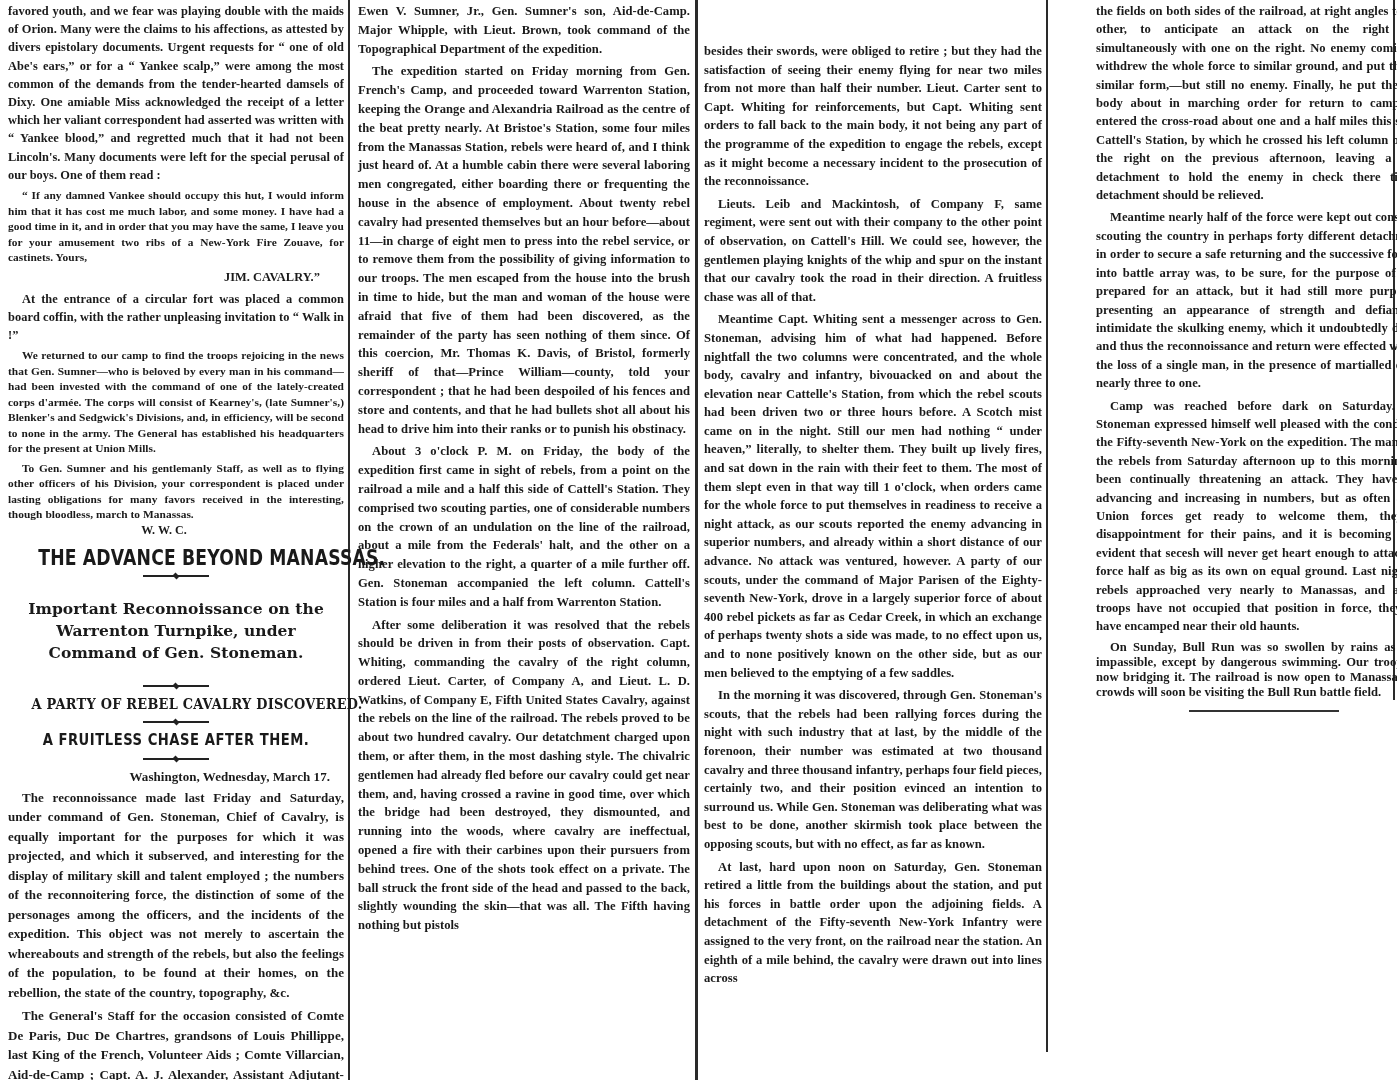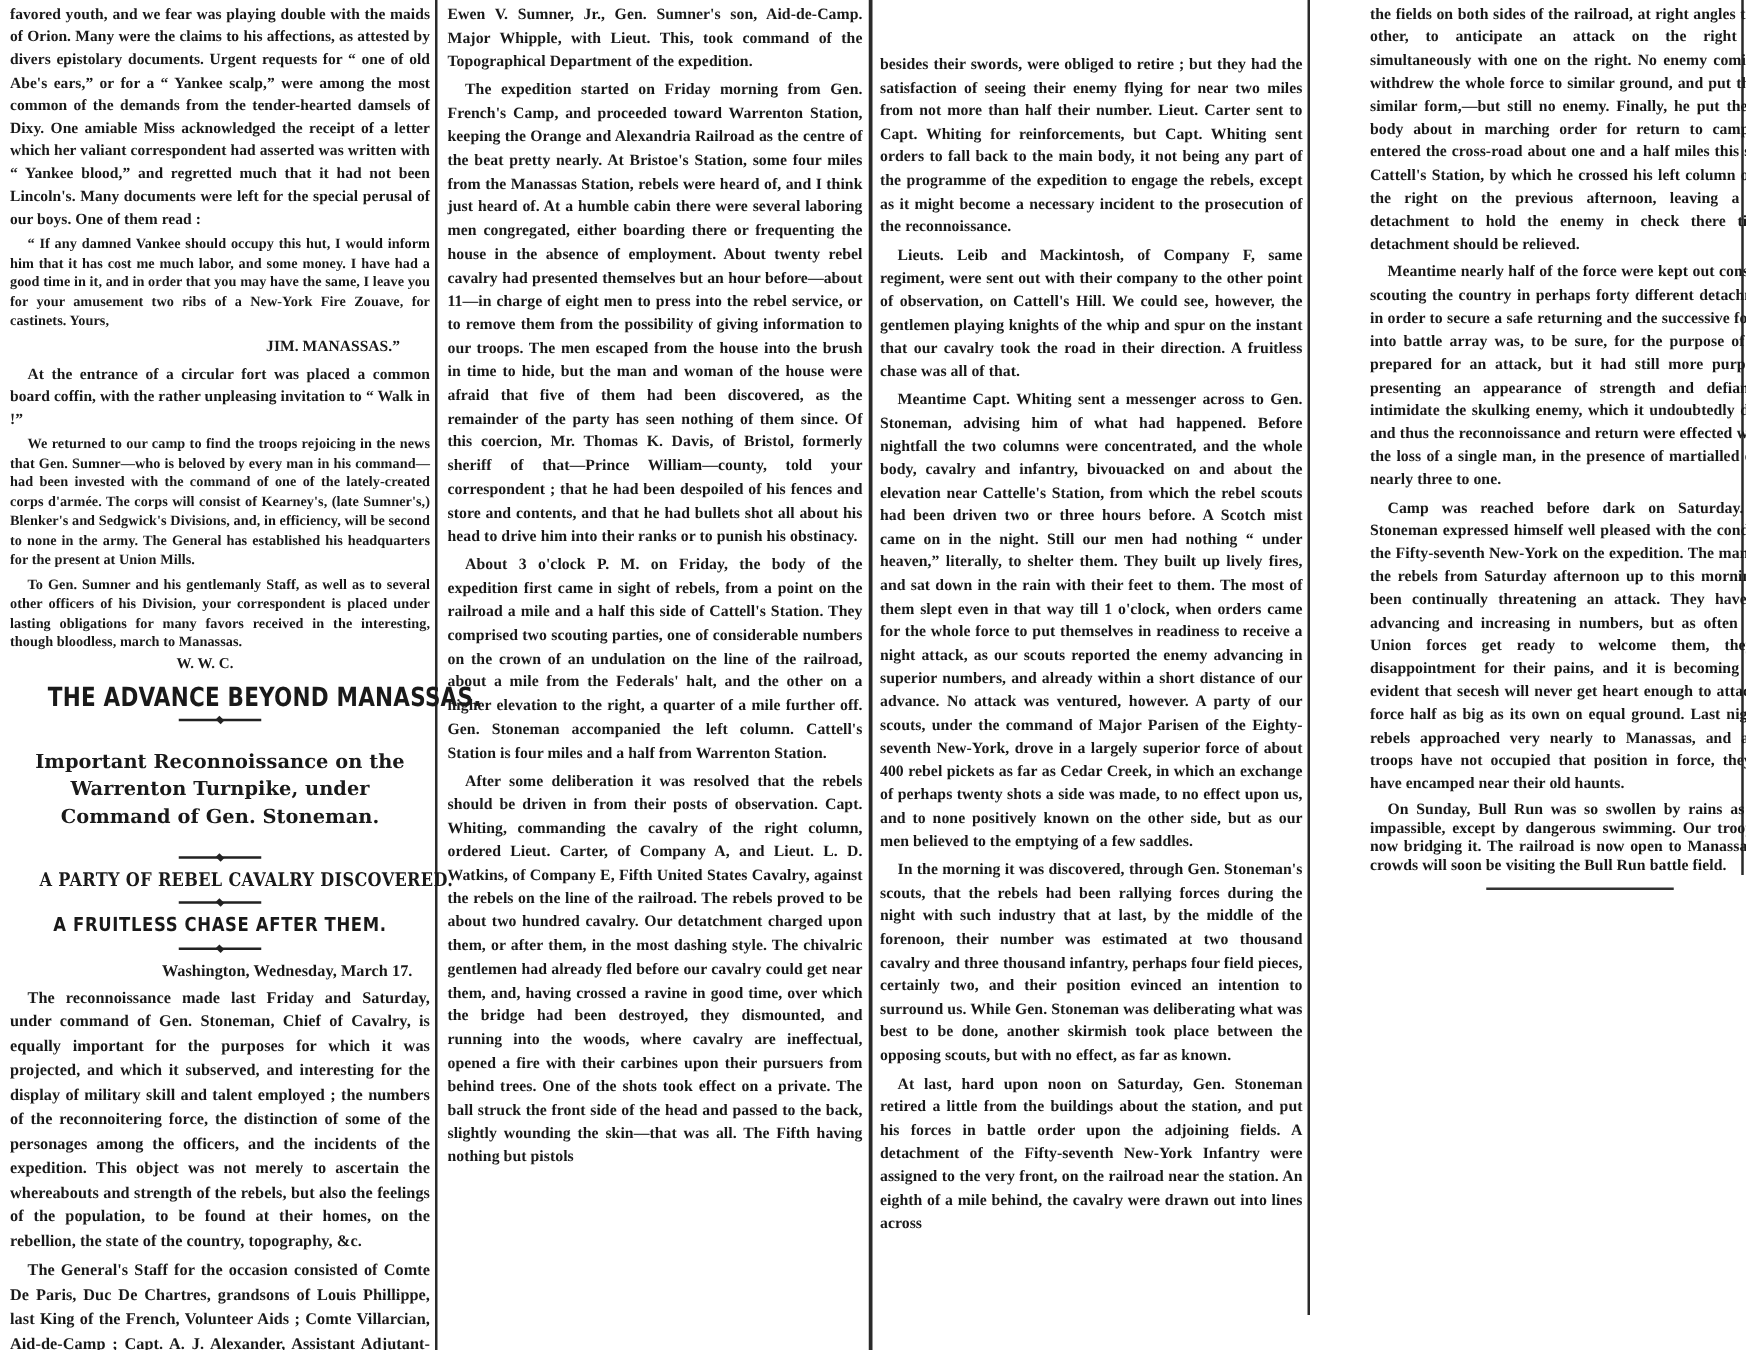--- a/index.html
+++ b/index.html
@@ -31,41 +31,41 @@
 <body>
 
 <div class="rule" style="left:348px; top:0; height:1080px;"></div>
 <div class="rule" style="left:695px; top:0; height:1080px; width:3px;"></div>
 <div class="rule" style="left:1046px; top:0; height:1052px;"></div>
 <div class="rule" style="left:1393px; top:0; height:700px;"></div>
 
 <div class="col" id="c1">
   <p class="noindent">favored youth, and we fear was playing double with the maids of Orion. Many were the claims to his affections, as attested by divers epistolary documents. Urgent requests for “ one of old Abe's ears,” or for a “ Yankee scalp,” were among the most common of the demands from the tender-hearted damsels of Dixy. One amiable Miss acknowledged the receipt of a letter which her valiant correspondent had asserted was written with “ Yankee blood,” and regretted much that it had not been Lincoln's. Many documents were left for the special perusal of our boys. One of them read :</p>
   <p class="quote">“ If any damned Vankee should occupy this hut, I would inform him that it has cost me much labor, and some money. I have had a good time in it, and in order that you may have the same, I leave you for your amusement two ribs of a New-York Fire Zouave, for castinets. Yours,</p>
-  <p class="sig">JIM. MANASSAS.”</p>
+  <p class="sig">JIM. CAVALRY.”</p>
   <p>At the entrance of a circular fort was placed a common board coffin, with the rather unpleasing invitation to “ Walk in !”</p>
   <p class="quote">We returned to our camp to find the troops rejoicing in the news that Gen. Sumner—who is beloved by every man in his command—had been invested with the command of one of the lately-created corps d'armée. The corps will consist of Kearney's, (late Sumner's,) Blenker's and Sedgwick's Divisions, and, in efficiency, will be second to none in the army. The General has established his headquarters for the present at Union Mills.</p>
-  <p class="quote" style="margin-bottom:0">To Gen. Sumner and his gentlemanly Staff, as well as to several other officers of his Division, your correspondent is placed under lasting obligations for many favors received in the interesting, though bloodless, march to Manassas.</p>
+  <p class="quote" style="margin-bottom:0">To Gen. Sumner and his gentlemanly Staff, as well as to flying other officers of his Division, your correspondent is placed under lasting obligations for many favors received in the interesting, though bloodless, march to Manassas.</p>
   <p class="sig" style="font-size:12px;text-align:center;">W. W. C.</p>
 
   <div class="headline">THE ADVANCE BEYOND MANASSAS.</div>
   <div class="dash"></div>
   <div class="deck1">Important Reconnoissance on the Warrenton Turnpike, under Command of Gen. Stoneman.</div>
   <div class="dash"></div>
   <div class="deck2">A PARTY OF REBEL CAVALRY DISCOVERED.</div>
   <div class="dash"></div>
   <div class="deck3">A FRUITLESS CHASE AFTER THEM.</div>
   <div class="dash"></div>
   <p class="dateline">Washington, Wednesday, March 17.</p>
   <p style="font-size:13px; line-height:19.5px;">The reconnoissance made last Friday and Saturday, under command of Gen. Stoneman, Chief of Cavalry, is equally important for the purposes for which it was projected, and which it subserved, and interesting for the display of military skill and talent employed ; the numbers of the reconnoitering force, the distinction of some of the personages among the officers, and the incidents of the expedition. This object was not merely to ascertain the whereabouts and strength of the rebels, but also the feelings of the population, to be found at their homes, on the rebellion, the state of the country, topography, &amp;c.</p>
   <p style="font-size:13px; line-height:19.5px;">The General's Staff for the occasion consisted of Comte De Paris, Duc De Chartres, grandsons of Louis Phillippe, last King of the French, Volunteer Aids ; Comte Villarcian, Aid-de-Camp ; Capt. A. J. Alexander, Assistant Adjutant-General, and Lieut-</p>
 </div>
 
 <div class="col" id="c2" style="font-size:12.6px; line-height:18.8px;">
-  <p class="noindent">Ewen V. Sumner, Jr., Gen. Sumner's son, Aid-de-Camp. Major Whipple, with Lieut. This, took command of the Topographical Department of the expedition.</p>
+  <p class="noindent">Ewen V. Sumner, Jr., Gen. Sumner's son, Aid-de-Camp. Major Whipple, with Lieut. Brown, took command of the Topographical Department of the expedition.</p>
   <p>The expedition started on Friday morning from Gen. French's Camp, and proceeded toward Warrenton Station, keeping the Orange and Alexandria Railroad as the centre of the beat pretty nearly. At Bristoe's Station, some four miles from the Manassas Station, rebels were heard of, and I think just heard of. At a humble cabin there were several laboring men congregated, either boarding there or frequenting the house in the absence of employment. About twenty rebel cavalry had presented themselves but an hour before—about 11—in charge of eight men to press into the rebel service, or to remove them from the possibility of giving information to our troops. The men escaped from the house into the brush in time to hide, but the man and woman of the house were afraid that five of them had been discovered, as the remainder of the party has seen nothing of them since. Of this coercion, Mr. Thomas K. Davis, of Bristol, formerly sheriff of that—Prince William—county, told your correspondent ; that he had been despoiled of his fences and store and contents, and that he had bullets shot all about his head to drive him into their ranks or to punish his obstinacy.</p>
   <p>About 3 o'clock P. M. on Friday, the body of the expedition first came in sight of rebels, from a point on the railroad a mile and a half this side of Cattell's Station. They comprised two scouting parties, one of considerable numbers on the crown of an undulation on the line of the railroad, about a mile from the Federals' halt, and the other on a higher elevation to the right, a quarter of a mile further off. Gen. Stoneman accompanied the left column. Cattell's Station is four miles and a half from Warrenton Station.</p>
   <p>After some deliberation it was resolved that the rebels should be driven in from their posts of observation. Capt. Whiting, commanding the cavalry of the right column, ordered Lieut. Carter, of Company A, and Lieut. L. D. Watkins, of Company E, Fifth United States Cavalry, against the rebels on the line of the railroad. The rebels proved to be about two hundred cavalry. Our detatchment charged upon them, or after them, in the most dashing style. The chivalric gentlemen had already fled before our cavalry could get near them, and, having crossed a ravine in good time, over which the bridge had been destroyed, they dismounted, and running into the woods, where cavalry are ineffectual, opened a fire with their carbines upon their pursuers from behind trees. One of the shots took effect on a private. The ball struck the front side of the head and passed to the back, slightly wounding the skin—that was all. The Fifth having nothing but pistols</p>
 </div>
 
 <div class="col" id="c3" style="font-size:12.6px; line-height:18.6px;margin-top:40px;">
   <p class="noindent">besides their swords, were obliged to retire ; but they had the satisfaction of seeing their enemy flying for near two miles from not more than half their number. Lieut. Carter sent to Capt. Whiting for reinforcements, but Capt. Whiting sent orders to fall back to the main body, it not being any part of the programme of the expedition to engage the rebels, except as it might become a necessary incident to the prosecution of the reconnoissance.</p>
   <p>Lieuts. Leib and Mackintosh, of Company F, same regiment, were sent out with their company to the other point of observation, on Cattell's Hill. We could see, however, the gentlemen playing knights of the whip and spur on the instant that our cavalry took the road in their direction. A fruitless chase was all of that.</p>
   <p>Meantime Capt. Whiting sent a messenger across to Gen. Stoneman, advising him of what had happened. Before nightfall the two columns were concentrated, and the whole body, cavalry and infantry, bivouacked on and about the elevation near Cattelle's Station, from which the rebel scouts had been driven two or three hours before. A Scotch mist came on in the night. Still our men had nothing “ under heaven,” literally, to shelter them. They built up lively fires, and sat down in the rain with their feet to them. The most of them slept even in that way till 1 o'clock, when orders came for the whole force to put themselves in readiness to receive a night attack, as our scouts reported the enemy advancing in superior numbers, and already within a short distance of our advance. No attack was ventured, however. A party of our scouts, under the command of Major Parisen of the Eighty-seventh New-York, drove in a largely superior force of about 400 rebel pickets as far as Cedar Creek, in which an exchange of perhaps twenty shots a side was made, to no effect upon us, and to none positively known on the other side, but as our men believed to the emptying of a few saddles.</p>
   <p>In the morning it was discovered, through Gen. Stoneman's scouts, that the rebels had been rallying forces during the night with such industry that at last, by the middle of the forenoon, their number was estimated at two thousand cavalry and three thousand infantry, perhaps four field pieces, certainly two, and their position evinced an intention to surround us. While Gen. Stoneman was deliberating what was best to be done, another skirmish took place between the opposing scouts, but with no effect, as far as known.</p>

